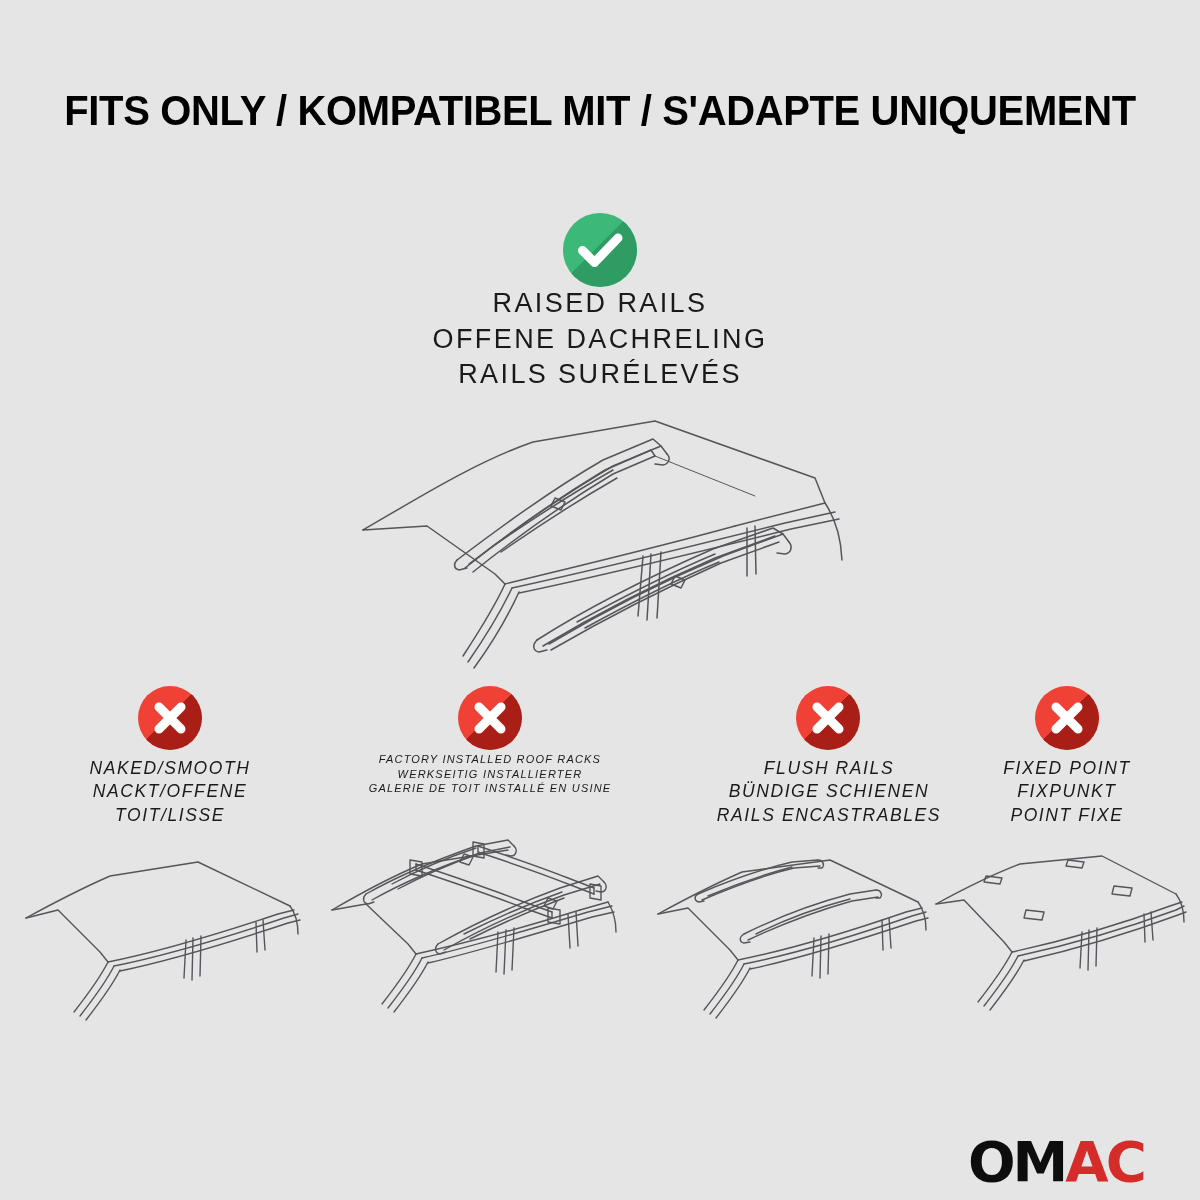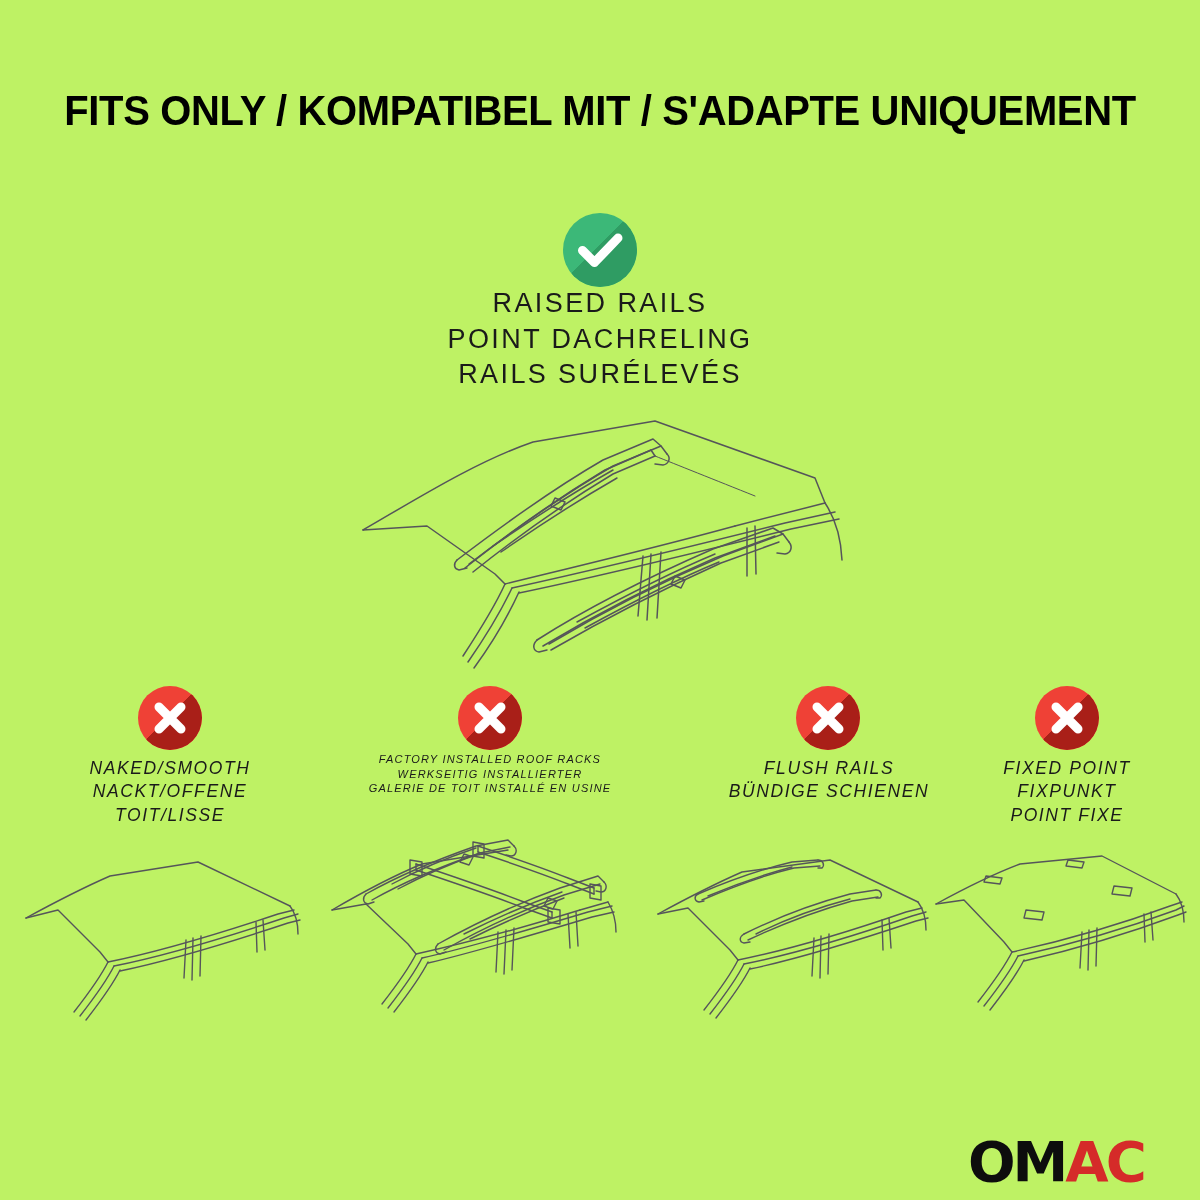--- a/index.html
+++ b/index.html
@@ -8,21 +8,21 @@
     padding: 0;
     background: #ffffff;
   }
   body {
     font-family: "Liberation Sans", "DejaVu Sans", sans-serif;
   }
   #stage {
     position: relative;
     width: 1200px;
     height: 1200px;
-    background: #bef264;
+    background: #e5e5e5;
     overflow: hidden;
   }
 
   
   .headline {
     position: absolute;
     left: 0;
     top: 86px;
     width: 1200px;
     text-align: center;
@@ -132,21 +132,21 @@
 
   <div class="badge badge-ok">
     <div class="shadow" style="background:linear-gradient(135deg, rgba(0,0,0,0) 46%, #2f9c63 46%);"></div>
     <svg viewBox="0 0 74 74">
       <path d="M19.5 37.5 L31.5 49.5 L55 25" fill="none" stroke="#ffffff" stroke-width="9" stroke-linecap="round" stroke-linejoin="round"></path>
     </svg>
   </div>
 
   <div class="caption caption-main">
     <div>RAISED RAILS</div>
-    <div>POINT DACHRELING</div>
+    <div>OFFENE DACHRELING</div>
     <div>RAILS SURÉLEVÉS</div>
   </div>
 
   <div class="illus illus-main">
     <svg viewBox="0 0 500 270">
       <g fill="none" stroke="#55555a" stroke-width="1.5" stroke-linecap="round" stroke-linejoin="round">
 
         <path d="M8 122 C 60 92, 120 54, 178 34 L 300 13 L 460 70 L 470 95"></path>
         <path d="M8 122 L 72 118 L 140 166 L 150 176"></path>
         <path d="M150 176 C 215 160, 300 140, 380 118"></path>
@@ -306,20 +306,21 @@
   <div class="badge badge-no" style="left:796px;">
     <div class="shadow" style="background:linear-gradient(135deg, rgba(0,0,0,0) 48%, #a91f18 48%);"></div>
     <svg viewBox="0 0 64 64">
       <path d="M21 21 L43 43 M43 21 L21 43" fill="none" stroke="#ffffff" stroke-width="9" stroke-linecap="round"></path>
     </svg>
   </div>
 
   <div class="caption caption-sm" style="left:684px; width:290px;">
     <div>FLUSH RAILS</div>
     <div>BÜNDIGE SCHIENEN</div>
+    <div>RAILS ENCASTRABLES</div>
   </div>
 
   <div class="illus illus-3">
     <svg viewBox="0 0 300 175">
       <g fill="none" stroke="#55555a" stroke-width="1.4" stroke-linecap="round" stroke-linejoin="round">
         <path d="M8 66 C 30 54, 60 38, 92 24 L 180 12 L 268 54"></path>
         <path d="M8 66 L 38 60 L 80 102 L 88 112"></path>
         <path d="M88 112 C 138 102, 198 84, 256 64 L 272 60"></path>
         <path d="M268 54 C 274 62, 276 72, 276 82"></path>
         <path d="M88 112 C 80 128, 68 144, 54 162"></path>

